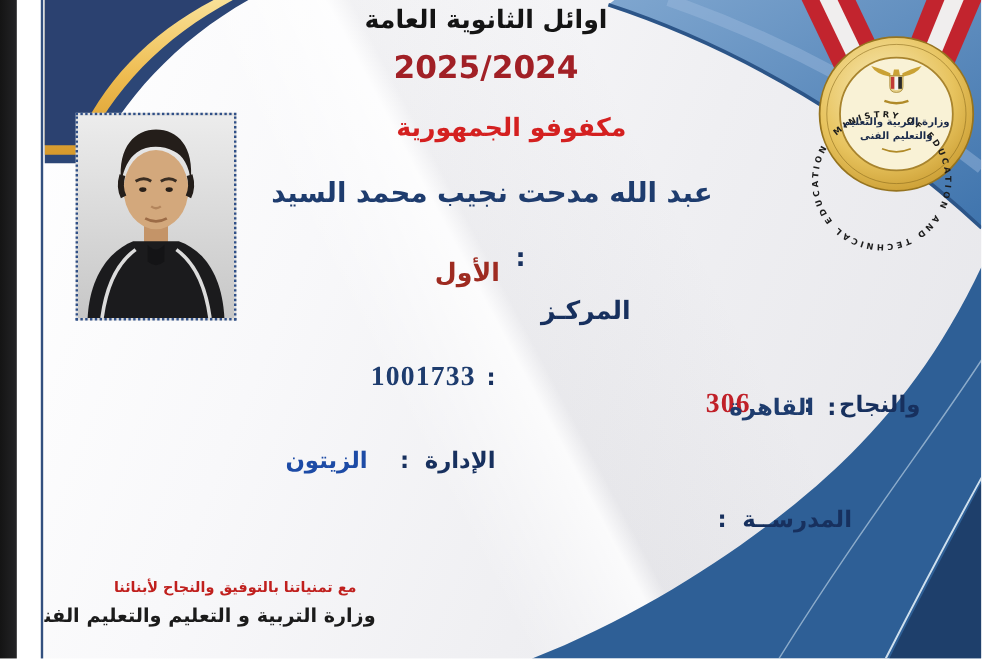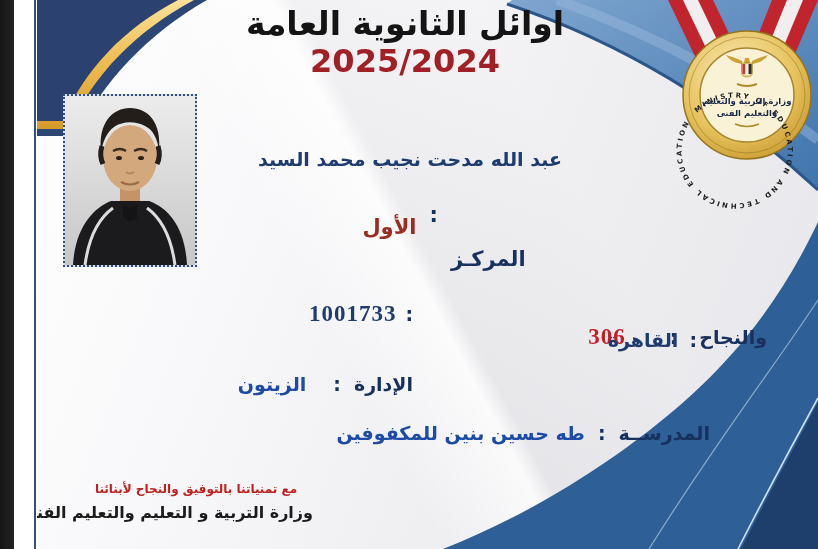--- a/index.html
+++ b/index.html
@@ -11,24 +11,24 @@
     background:linear-gradient(90deg,#141414,#242426); }
   .divider-line { position:absolute; left:34px; top:0; width:2px; height:549px; background:#33507f; }
   .cert {
     position:absolute; left:37px; top:0; width:781px; height:549px; overflow:hidden;
     background:linear-gradient(112deg,#ffffff 0%,#f8f8fa 30%,#efeff2 60%,#e6e6ea 100%);
   }
   .cert::before{ content:""; position:absolute; inset:0; pointer-events:none;
     background:linear-gradient(62deg, rgba(255,255,255,0) 38%, rgba(255,255,255,.75) 49%, rgba(120,120,130,.06) 51%, rgba(255,255,255,0) 68%); }
   .deco { position:absolute; left:0; top:0; }
   .line { position:absolute; text-align:center; font-weight:bold; direction:rtl; white-space:nowrap; }
-  .title    { top:4px;   left:0; width:736px; font-size:33px; color:#141414; }
-  .year     { top:42px;  left:0; width:736px; font-size:32px; color:#a12026; direction:ltr; }
+  .title    { top:4px;   left:0; width:736px; font-size:21px; color:#141414; }
+  .year     { top:42px;  left:0; width:736px; font-size:26px; color:#a12026; direction:ltr; }
   .category { top:94px;  left:0; width:778px; font-size:21px; color:#d42020; }
-  .name     { top:148px; left:0; width:746px; font-size:19px; color:#1e3c6e; }
+  .name     { top:148px; left:0; width:746px; font-size:23px; color:#1e3c6e; }
   .rank     { top:203px; left:34px; width:746px; display:flex; justify-content:center;
               column-gap:13px; font-size:21px; }
   .data-row { position:absolute; display:flex; direction:rtl; align-items:baseline;
               font-weight:bold; font-size:19px; color:#17305e; white-space:nowrap; }
   .lbl   { color:#17305e;margin-top:44px; }
   .colon { color:#17305e; }
   .val-navy { color:#1e3c6e; }
   .val-blue { color:#1d4ba6; }
   .val-red  { color:#c02028; }
   .rank .lbl{ color:#17305e; font-weight:bold; }
@@ -127,20 +127,21 @@
         </g>
         <path d="M 700 84 q 10 4 20 0" fill="none" stroke="#b08a28" stroke-width="2"></path>
         <text class="medal-ar" x="710" y="104" text-anchor="middle">وزارة التربية والتعليم</text>
         <text class="medal-ar" x="710" y="116" text-anchor="middle" font-size="8">والتعليم الفنى</text>
         <path d="M 698 124 q 12 5 24 0" fill="none" stroke="#b08a28" stroke-width="1.4"></path>
       </g>
     </svg>
 
     <div class="line title">اوائل الثانوية العامة</div>
     <div class="line year">2025/2024</div>
+    <div class="line category">مكفوفو الجمهورية</div>
 
     <div class="photo-frame">
       <svg width="130" height="169" viewBox="0 0 130 169">
         <defs>
           <linearGradient id="pbg" x1="0" y1="0" x2="0" y2="1">
             <stop offset="0" stop-color="#ececec"></stop>
               <stop offset="1" stop-color="#c7c7c7"></stop>
           </linearGradient>
         </defs>
         <rect width="130" height="169" fill="url(#pbg)"></rect>
@@ -185,19 +186,18 @@
     </div>
     <div class="data-row row-admin">
       <span class="lbl">الإدارة</span>
       <span class="colon">:</span>
       <span class="val-blue">الزيتون</span>
     </div>
 
     <div class="data-row row-school">
       <span class="lbl">المدرســة</span>
       <span class="colon">:</span>
-      <span class="val-blue">طه حسين بنين للمكفوفين</span>
     </div>
 
     <div class="line wishes">مع تمنياتنا بالتوفيق والنجاح لأبنائنا</div>
     <div class="line ministry">وزارة التربية و التعليم والتعليم الفنى</div>
   </div>
 </div>
 
 </body></html>

